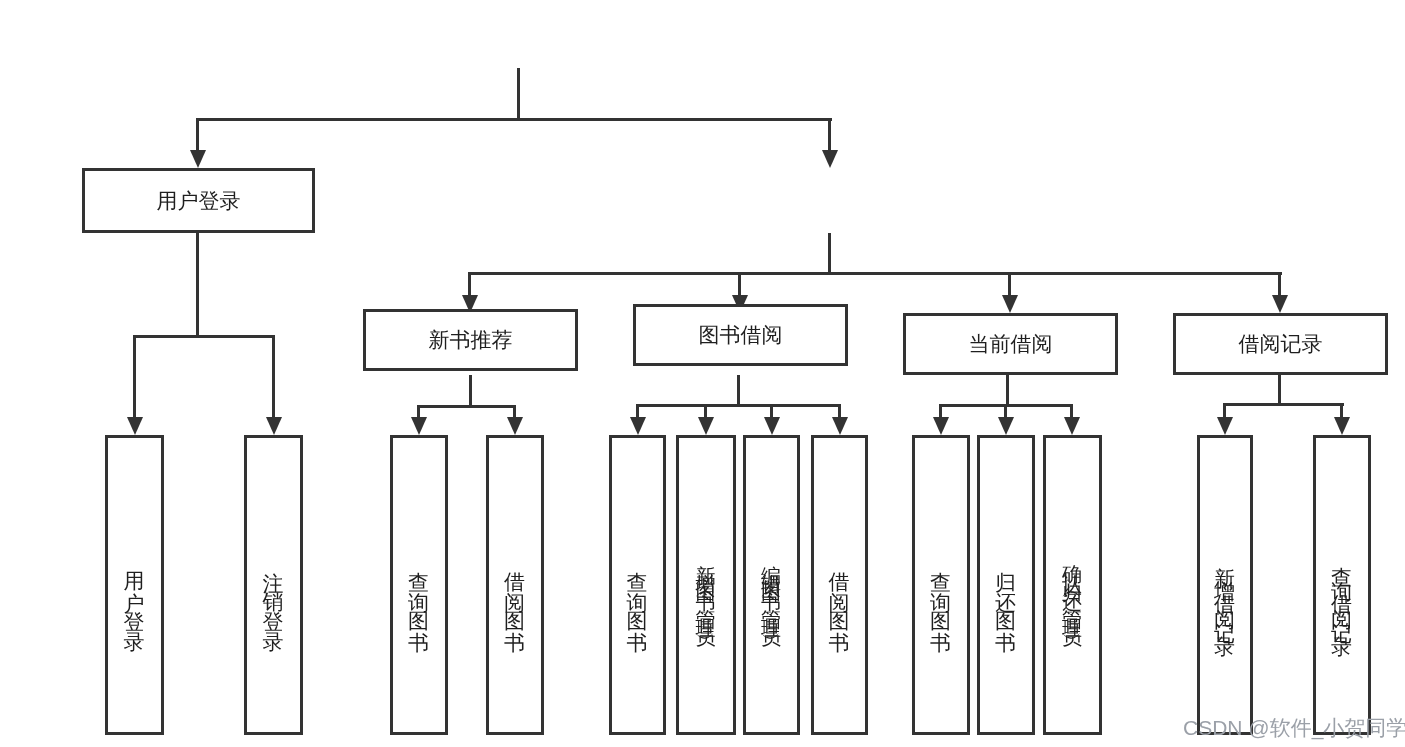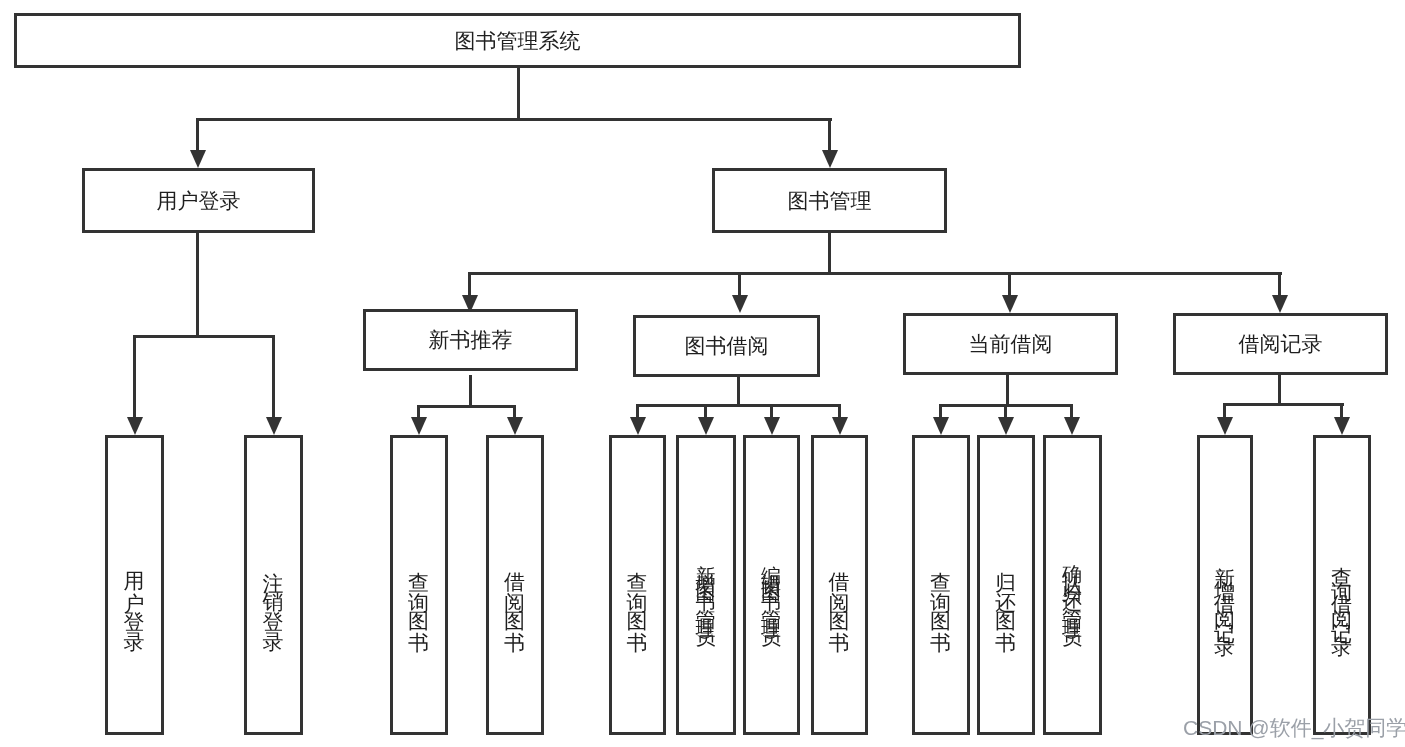--- a/index.html
+++ b/index.html
@@ -46,36 +46,30 @@
     color:#9ba0a8;
     z-index:6;
     white-space:nowrap;
   }
 </style>
 </head>
 <body>
 
 <div id="stage">
 
-  <div class="box" style="left:14px;top:13px;width:1007px;height:55px">
-    <span>图书管理系统</span>
-  </div>
 
   <div class="ln" style="left:517px;top:68px;width:3px;height:52px"></div>
   <div class="ln" style="left:196px;top:118px;width:636px;height:3px"></div>
   <div class="ln" style="left:196px;top:120px;width:3px;height:32px"></div>
   <div class="arrow" style="left:190px;top:150px"></div>
   <div class="ln" style="left:828px;top:120px;width:3px;height:32px"></div>
   <div class="arrow" style="left:822px;top:150px"></div>
 
   <div class="box" style="left:82px;top:168px;width:233px;height:65px">
     <span>用户登录</span>
-  </div>
-  <div class="box" style="left:712px;top:168px;width:235px;height:65px">
-    <span>图书管理</span>
   </div>
 
   <div class="ln" style="left:196px;top:233px;width:3px;height:105px"></div>
   <div class="ln" style="left:133px;top:335px;width:142px;height:3px"></div>
   <div class="ln" style="left:133px;top:337px;width:3px;height:80px"></div>
   <div class="arrow" style="left:127px;top:417px"></div>
   <div class="ln" style="left:272px;top:337px;width:3px;height:80px"></div>
   <div class="arrow" style="left:266px;top:417px"></div>
 
   <div class="ln" style="left:828px;top:233px;width:3px;height:42px"></div>
@@ -85,21 +79,21 @@
   <div class="ln" style="left:738px;top:274px;width:3px;height:23px"></div>
   <div class="arrow" style="left:732px;top:295px"></div>
   <div class="ln" style="left:1008px;top:274px;width:3px;height:23px"></div>
   <div class="arrow" style="left:1002px;top:295px"></div>
   <div class="ln" style="left:1278px;top:274px;width:3px;height:23px"></div>
   <div class="arrow" style="left:1272px;top:295px"></div>
 
   <div class="box" style="left:363px;top:309px;width:215px;height:62px">
     <span>新书推荐</span>
   </div>
-  <div class="box" style="left:633px;top:315px;width:187px;height:62px">
+  <div class="box" style="left:633px;top:304px;width:215px;height:62px">
     <span>图书借阅</span>
   </div>
   <div class="box" style="left:1173px;top:313px;width:215px;height:62px">
     <span>借阅记录</span>
   </div>
   <div class="box" style="left:903px;top:313px;width:215px;height:62px">
     <span>当前借阅</span>
   </div>
 
   <div class="ln" style="left:469px;top:375px;width:3px;height:33px"></div>

